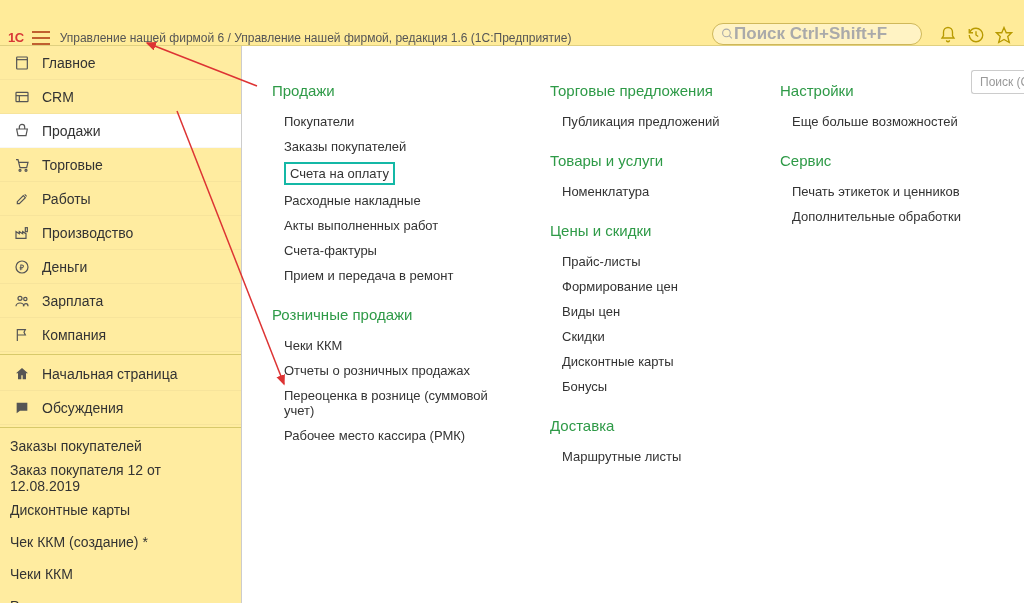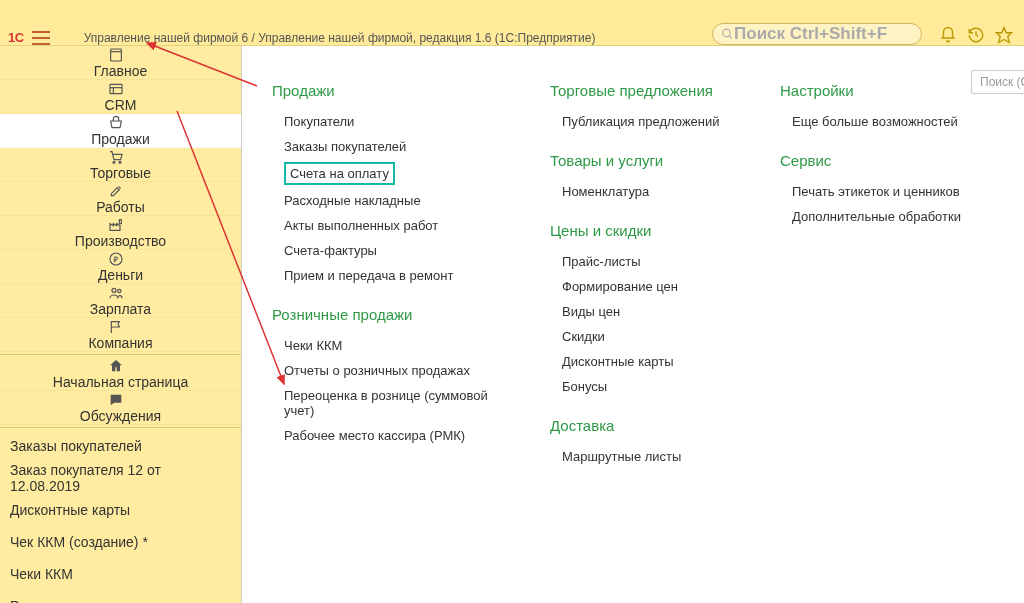--- a/index.html
+++ b/index.html
@@ -2,32 +2,32 @@
 <html><head>
 <meta charset="utf-8">
 <style>
   * { box-sizing: border-box; margin: 0; padding: 0; }
   body { font-family: Arial, sans-serif; font-size: 13px; color: #333; background: #fff; overflow: hidden; width: 1024px; height: 603px; position: relative; }
 
   .header { height: 46px; background: #ffeb99; display: flex; align-items: flex-end; border-bottom: 1px solid #e0d080; padding: 0 6px; }
   .logo { color: #d83737; font-weight: bold; font-size: 13px; margin-right: 8px; margin-left: 2px; letter-spacing: -0.5px; }
   .menu-icon { width: 18px; height: 14px; margin-right: 10px; display:flex; flex-direction:column; justify-content:space-between; }
   .menu-icon span { display:block; height:2px; background:#c06030; }
-  .title { color: #555; font-size: 12px; flex: 0 0 auto; margin-left: 24px; }
+  .title { color: #555; font-size: 12px; flex: 0 0 auto; }
   .header-spacer { flex: 1; }
   .search-box { display:flex; align-items:center; width:210px; height:22px; border:1px solid #cfb85a; border-radius:11px; padding:0 8px; background:#fff3c4; margin-right:12px; }
   .search-box input { border:none; outline:none; background:transparent; font-size:17px; width:100%; color:#8b5cf6;font-weight:bold;}
   .search-box input::placeholder{color:#aaa;}
   .hdr-icon { width:20px; height:20px; margin:0 4px; display:flex; align-items:center; justify-content:center; color:#b89a00;}
   .hdr-icon svg{width:18px;height:18px;}
 
   .container { display:flex; height: calc(603px - 28px); }
 
   .sidebar { width: 242px; background: #ffeca0; border-right: 1px solid #ccc; overflow-y:auto; }
-  .sb-item { display:flex; align-items:center; height:34px; padding:0 12px; cursor:pointer; border-bottom:1px solid rgba(0,0,0,0.03);flex-direction:column; }
+  .sb-item { display:flex; align-items:center; height:34px; padding:0 12px; cursor:pointer; border-bottom:1px solid rgba(0,0,0,0.03); }
   .sb-item.active { background:#fff; }
   .sb-icon { width:20px; height:18px; margin-right:10px; display:flex; align-items:center; justify-content:center; color:#555;}
   .sb-icon svg{width:16px;height:16px;}
   .sb-label { font-size:14px; color:#333; }
   .sb-sep { height:1px; background:#d8c96a; margin-top:2px; margin-bottom:2px; }
   .sb-sub { height:32px; display:flex; align-items:center; padding:0 10px; font-size:14px; color:#333; cursor:pointer; }
 
   .main { flex:1; background:#fff; position:relative; padding: 30px 0 0 0; display:flex; }
   .col { padding: 0 18px; }
   .col1 { width: 290px; padding-left:30px; }

